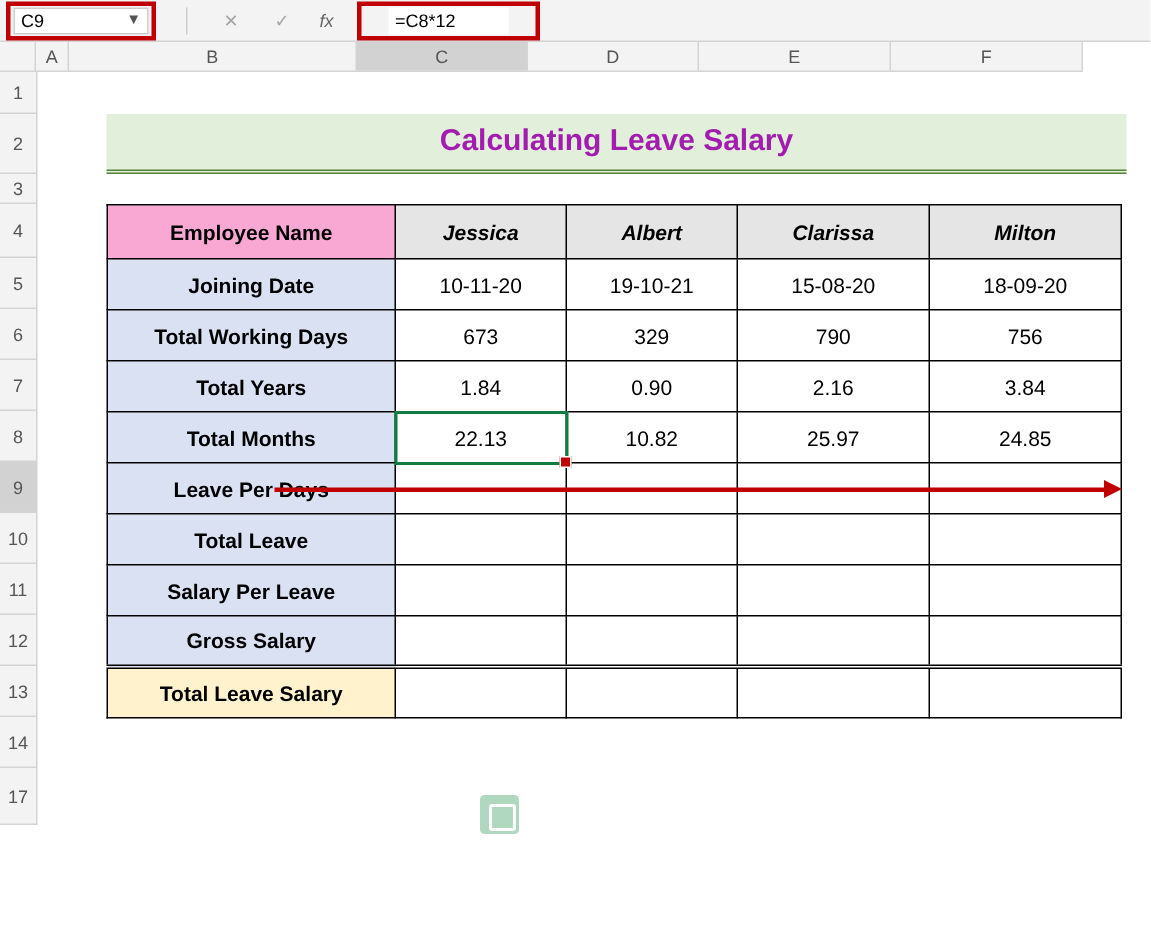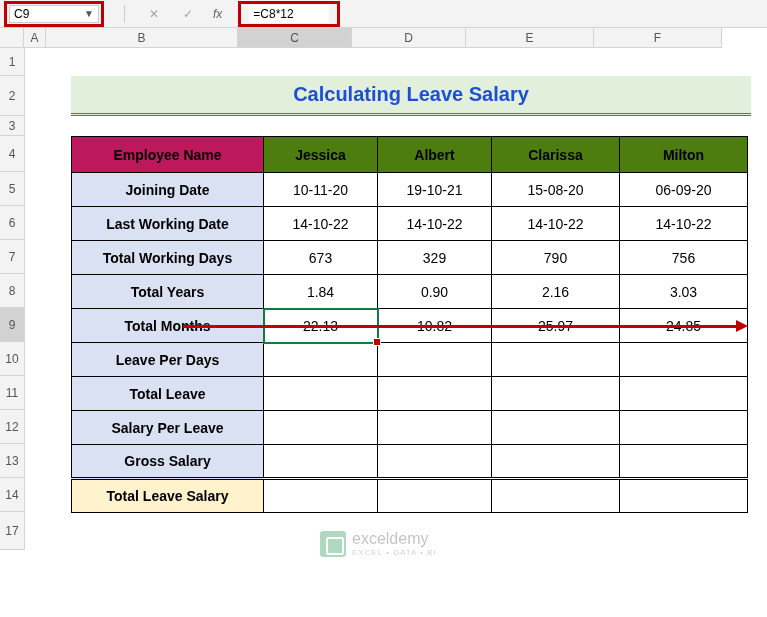--- a/index.html
+++ b/index.html
@@ -5,49 +5,49 @@
 * { box-sizing: border-box; margin: 0; padding: 0; }
 body { font-family: "Segoe UI", Arial, sans-serif; background: #fff; width: 767px; height: 617px; overflow: hidden; position: relative; }
 
 .formula-bar-area { display: flex; align-items: center; height: 28px; background: #f3f3f3; border-bottom: 1px solid #d4d4d4; padding: 0 4px; gap: 16px; }
 .name-box-wrap { border: 3px solid #c00000; padding: 1px 2px; }
 .name-box { width: 90px; height: 18px; background: #fff; border: 1px solid #ccc; display: flex; align-items: center; justify-content: space-between; padding: 0 4px; font-size: 12px; }
 .name-box .dd { font-size: 10px; color: #555; }
 .fb-sep { width: 1px; height: 18px; background: #ccc; margin: 0 4px; }
 .fb-btn { color: #a6a6a6; font-size: 12px; width: 18px; text-align: center; }
 .fx-label { font-style: italic; font-size: 12px; color: #666; }
-.formula-box-wrap { border: 3px solid #c00000; padding: 1px 8px; }
+.formula-box-wrap { border: 3px solid #c00000; padding: 1px 18px; }
 .formula-box { width: 80px; height: 18px; background: #fff; display: flex; align-items: center; padding: 0 4px; font-size: 12px; }
 
 .grid-area { position: relative; }
 .col-headers { display: flex; background: #f3f3f3; border-bottom: 1px solid #d4d4d4; height: 20px; }
 .col-h { border-right: 1px solid #d4d4d4; text-align: center; font-size: 12px; color: #555; line-height: 20px; }
 .col-h.selected { background: #d2d2d2; }
 .row-area { display: flex; }
 .row-headers { display: flex; flex-direction: column; background: #f3f3f3; border-right: 1px solid #d4d4d4; }
 .row-h { border-bottom: 1px solid #d4d4d4; text-align: center; font-size: 12px; color: #555; width: 24px; display: flex; align-items: center; justify-content: center; }
 .row-h.selected { background: #d2d2d2; }
 
 .sheet-body { position: relative; flex: 1; }
 
 .title-cell { position: absolute; left: 46px; top: 28px; width: 680px; height: 40px; background: #e2efda; border-bottom: 3px double #548235; display: flex; align-items: center; justify-content: center; }
-.title-cell span { font-size: 20px; font-weight: bold; color: #1d4ed8; }
+.title-cell span { font-size: 20px; font-weight: bold; color: #a21caf; }
 
 .data-table { position: absolute; left: 46px; top: 88px; border-collapse: collapse; }
 .data-table td, .data-table th { border: 1px solid #000; text-align: center; font-size: 14px; padding: 0; }
 .data-table th { font-weight: bold; height: 36px; }
 .data-table td { height: 34px; }
 .c-b { width: 192px; }
 .c-c { width: 114px; }
 .c-d { width: 114px; }
 .c-e { width: 128px; }
 .c-f { width: 128px; }
 
-.hdr-row th:first-child { background: #be185d; }
-.hdr-row th:not(:first-child) { background: #4d7c0f; }
+.hdr-row th:first-child { background: #f9a8d4; }
+.hdr-row th:not(:first-child) { background: #e5e5e5; font-style: italic; }
 .label-cell { background: #d9e1f2; font-weight: bold; }
 .total-row td:first-child { background: #fff2cc; font-weight: bold; }
 .total-row td { border-top: 3px double #000; }
 
 .selected-cell { outline: 2px solid #107c41; outline-offset: -1px; position: relative; }
 .fill-handle { position: absolute; right: -4px; bottom: -4px; width: 8px; height: 8px; background: #c00000; border: 1px solid #fff; z-index: 5; }
 
 .arrow-line { position: absolute; height: 3px; background: #c00000; z-index: 3; }
 .arrow-line::after { content: ""; position: absolute; right: -10px; top: -5px; width: 0; height: 0; border-left: 12px solid #c00000; border-top: 6px solid transparent; border-bottom: 6px solid transparent; }
 
@@ -125,42 +125,35 @@
           <th class="c-e">Clarissa</th>
           <th class="c-f">Milton</th>
         </tr>
         </tbody>
           <tbody id="data-rows">
             <tr>
               <td class="c-b label-cell">Joining Date</td>
               <td class="c-c">10-11-20</td>
               <td class="c-d">19-10-21</td>
               <td class="c-e">15-08-20</td>
-              <td class="c-f">06-09-20</td>
-            </tr>
-            <tr>
-              <td class="c-b label-cell">Last Working Date</td>
-              <td class="c-c">14-10-22</td>
-              <td class="c-d">14-10-22</td>
-              <td class="c-e">14-10-22</td>
-              <td class="c-f">14-10-22</td>
+              <td class="c-f">18-09-20</td>
             </tr>
             <tr>
               <td class="c-b label-cell">Total Working Days</td>
               <td class="c-c">673</td>
               <td class="c-d">329</td>
               <td class="c-e">790</td>
               <td class="c-f">756</td>
             </tr>
             <tr>
               <td class="c-b label-cell">Total Years</td>
               <td class="c-c">1.84</td>
               <td class="c-d">0.90</td>
               <td class="c-e">2.16</td>
-              <td class="c-f">3.03</td>
+              <td class="c-f">3.84</td>
             </tr>
             <tr>
               <td class="c-b label-cell">Total Months</td>
               <td class="c-c selected-cell">22.13<div class="fill-handle"></div></td>
               <td class="c-d">10.82</td>
               <td class="c-e">25.97</td>
               <td class="c-f">24.85</td>
             </tr>
             <tr>
               <td class="c-b label-cell">Leave Per Days</td>
@@ -203,17 +196,13 @@
         </table>
 
       <div class="arrow-line" style="left:158px; top:277px; width:555px;"></div>
 
     </div>
   </div>
 </div>
 
 <div class="watermark">
   <div class="wm-icon"></div>
-  <div class="wm-text">
-    <span>exceldemy</span>
-    <small>EXCEL • DATA • BI</small>
-  </div>
 </div>
 
 </body></html>

